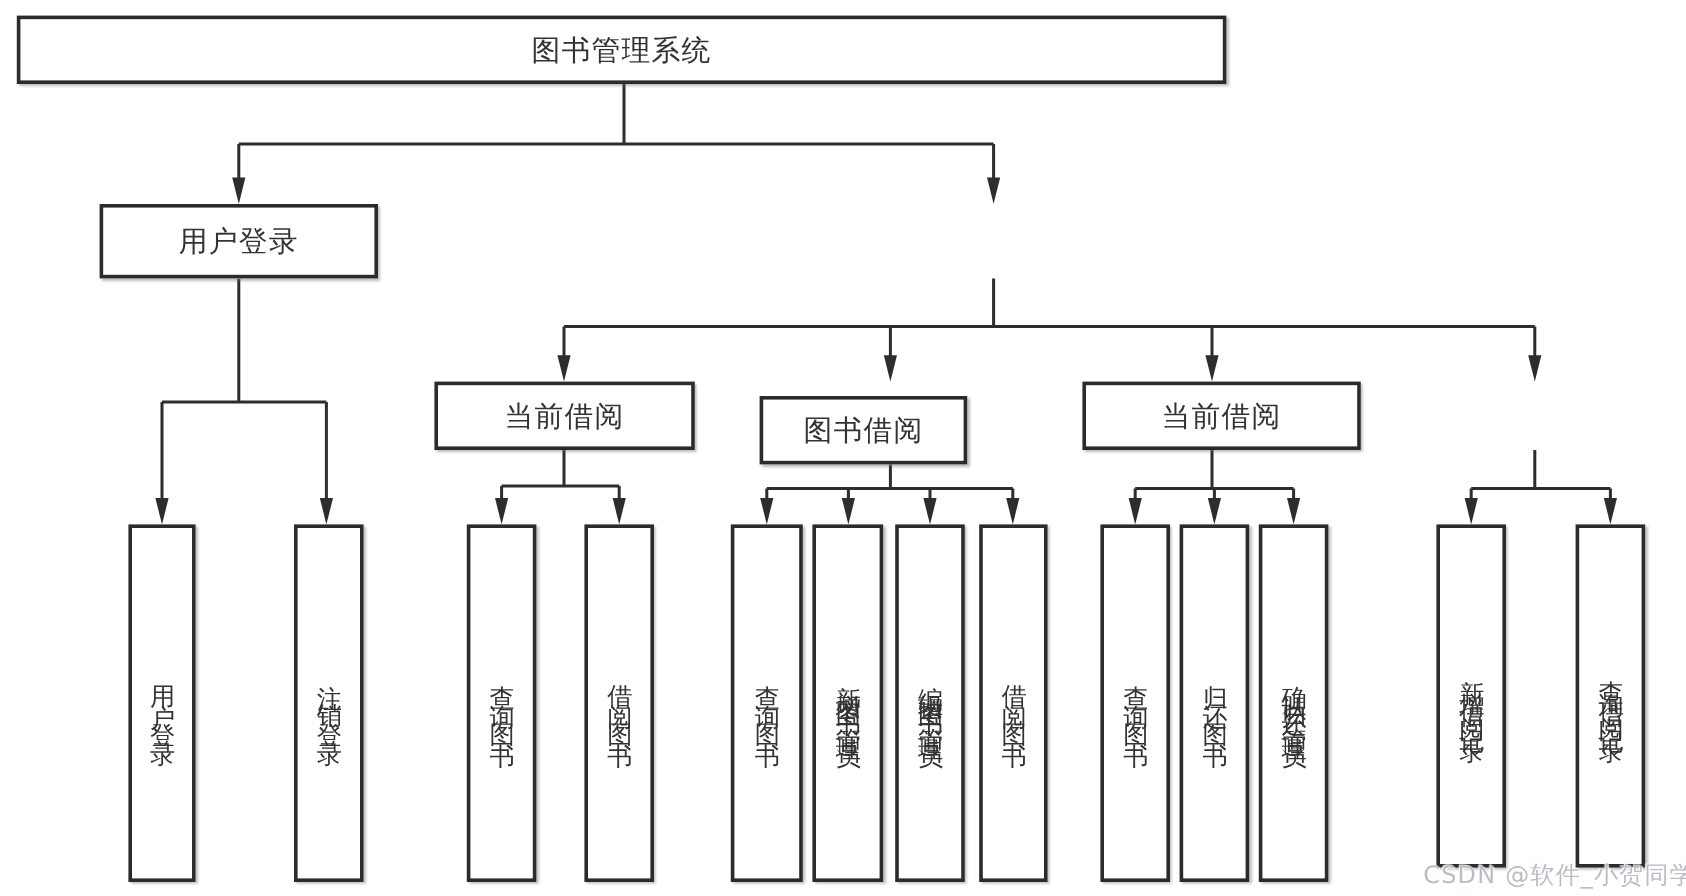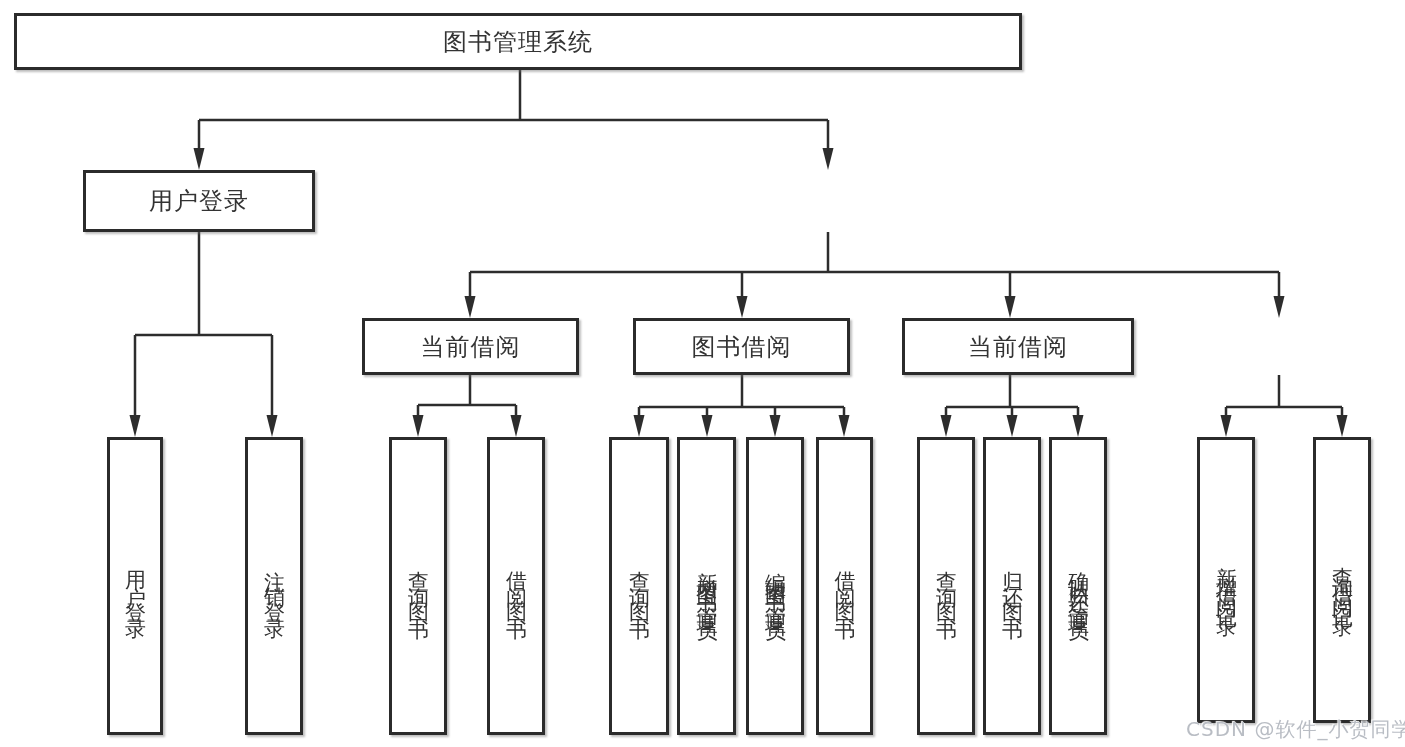--- a/index.html
+++ b/index.html
@@ -79,21 +79,21 @@
     <span class="hl">图书管理系统</span>
   </div>
 
   <div class="box h" style="left:83px;top:170px;width:232px;height:62px">
     <span class="hl">用户登录</span>
   </div>
 
   <div class="box h" style="left:362px;top:318px;width:217px;height:57px">
     <span class="hl">当前借阅</span>
   </div>
-  <div class="box h" style="left:633px;top:318px;width:217px;height:57px">
+  <div class="box h" style="left:633px;top:330px;width:173px;height:57px">
     <span class="hl">图书借阅</span>
   </div>
   <div class="box h" style="left:902px;top:318px;width:232px;height:57px">
     <span class="hl">当前借阅</span>
   </div>
 
   <div class="box v" style="left:107px;top:437px;width:56px;height:298px">
     <span class="vl vs4">用户登录</span>
   </div>
   <div class="box v" style="left:245px;top:437px;width:58px;height:298px">

